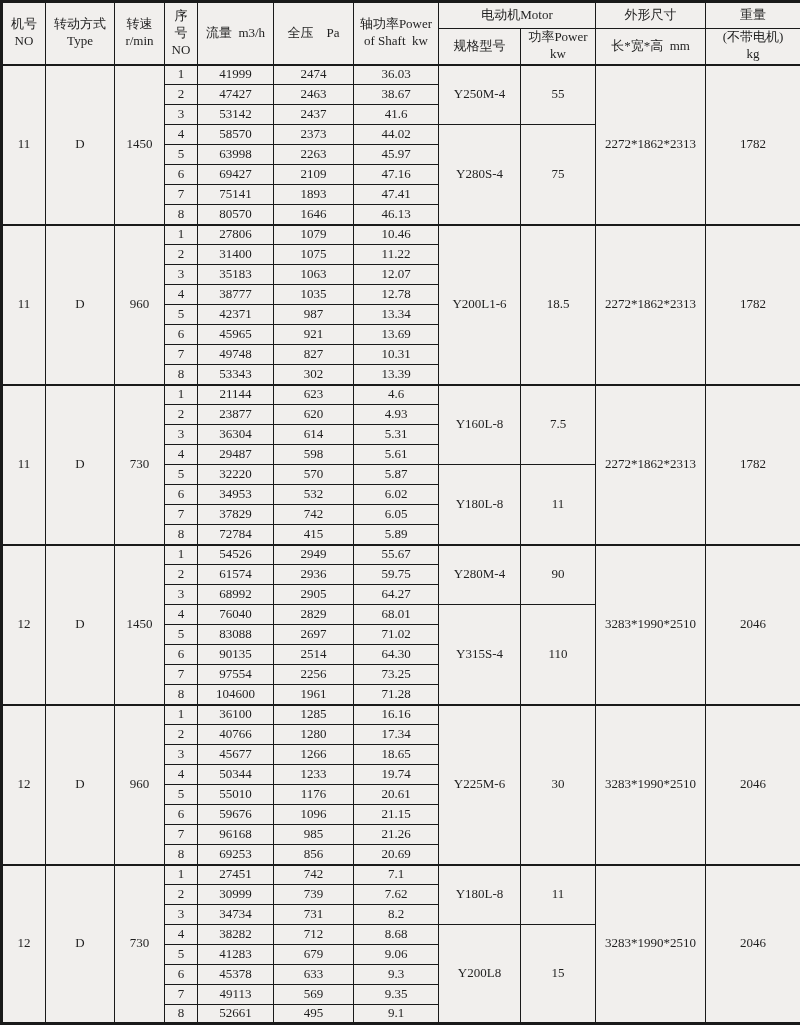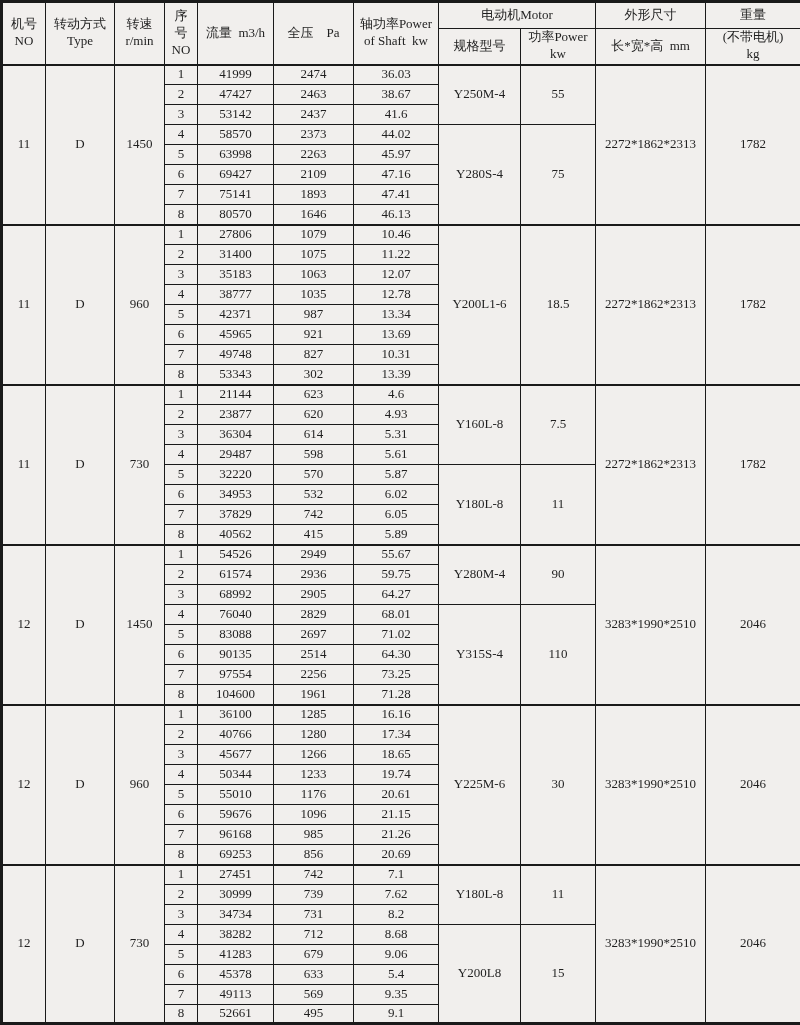--- a/index.html
+++ b/index.html
@@ -255,21 +255,21 @@
           <td class="num">6.02</td>
         </tr>
         <tr>
           <td class="num">7</td>
           <td class="num">37829</td>
           <td class="num">742</td>
           <td class="num">6.05</td>
         </tr>
         <tr>
           <td class="num">8</td>
-          <td class="num">40562</td>
+          <td class="num">72784</td>
           <td class="num">415</td>
           <td class="num">5.89</td>
         </tr>
         <tr class="block-start">
           <td rowspan="8" class="num">12</td>
           <td rowspan="8" class="num">D</td>
           <td rowspan="8" class="num">1450</td>
           <td class="num">1</td>
           <td class="num">54526</td>
           <td class="num">2949</td>
@@ -414,21 +414,21 @@
         <tr>
           <td class="num">5</td>
           <td class="num">41283</td>
           <td class="num">679</td>
           <td class="num">9.06</td>
         </tr>
         <tr>
           <td class="num">6</td>
           <td class="num">45378</td>
           <td class="num">633</td>
-          <td class="num">5.4</td>
+          <td class="num">9.3</td>
         </tr>
         <tr>
           <td class="num">7</td>
           <td class="num">49113</td>
           <td class="num">569</td>
           <td class="num">9.35</td>
         </tr>
         <tr>
           <td class="num">8</td>
           <td class="num">52661</td>

